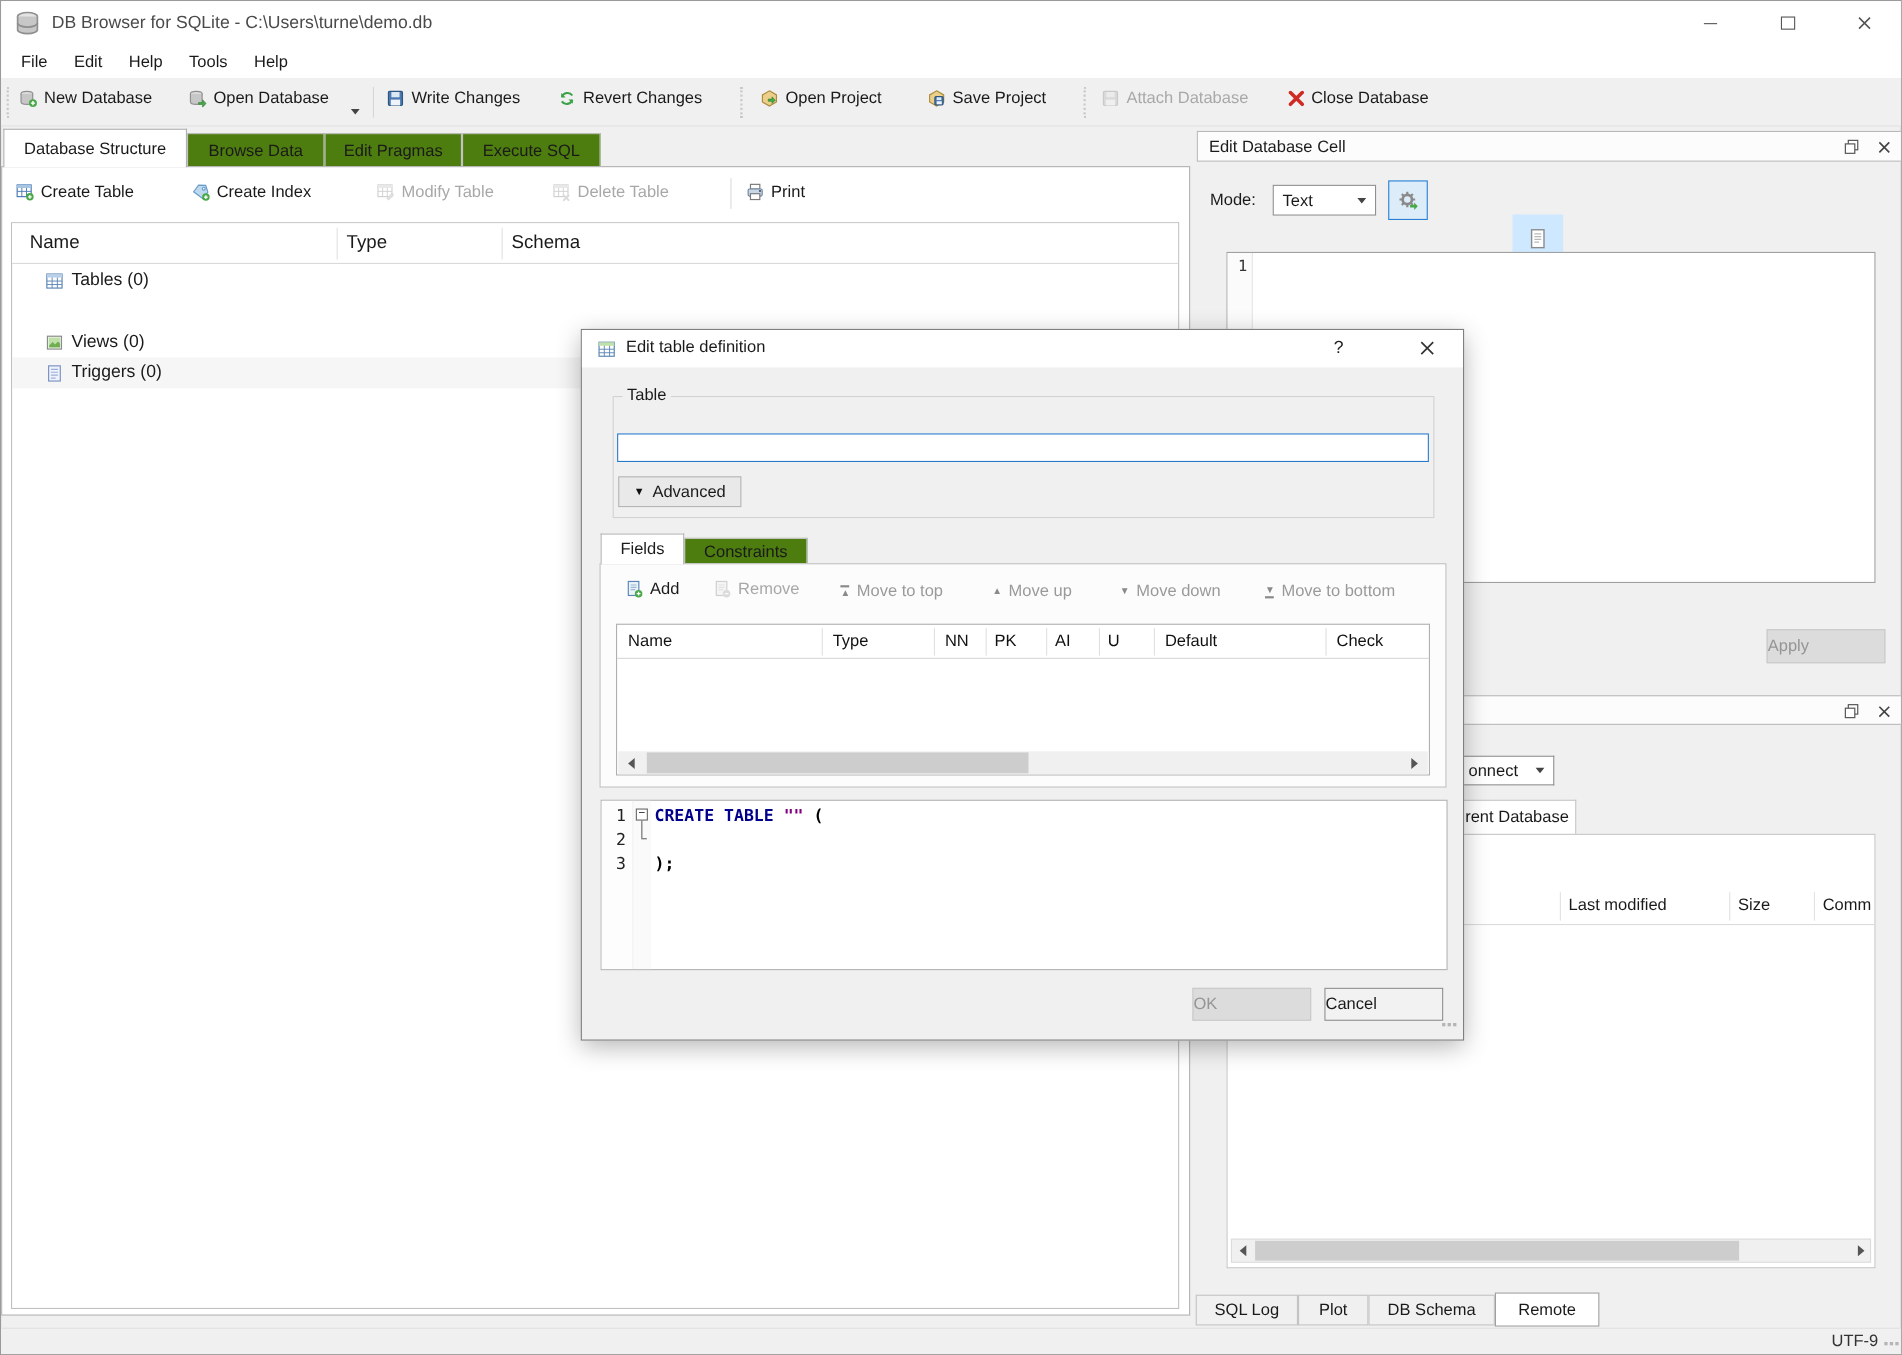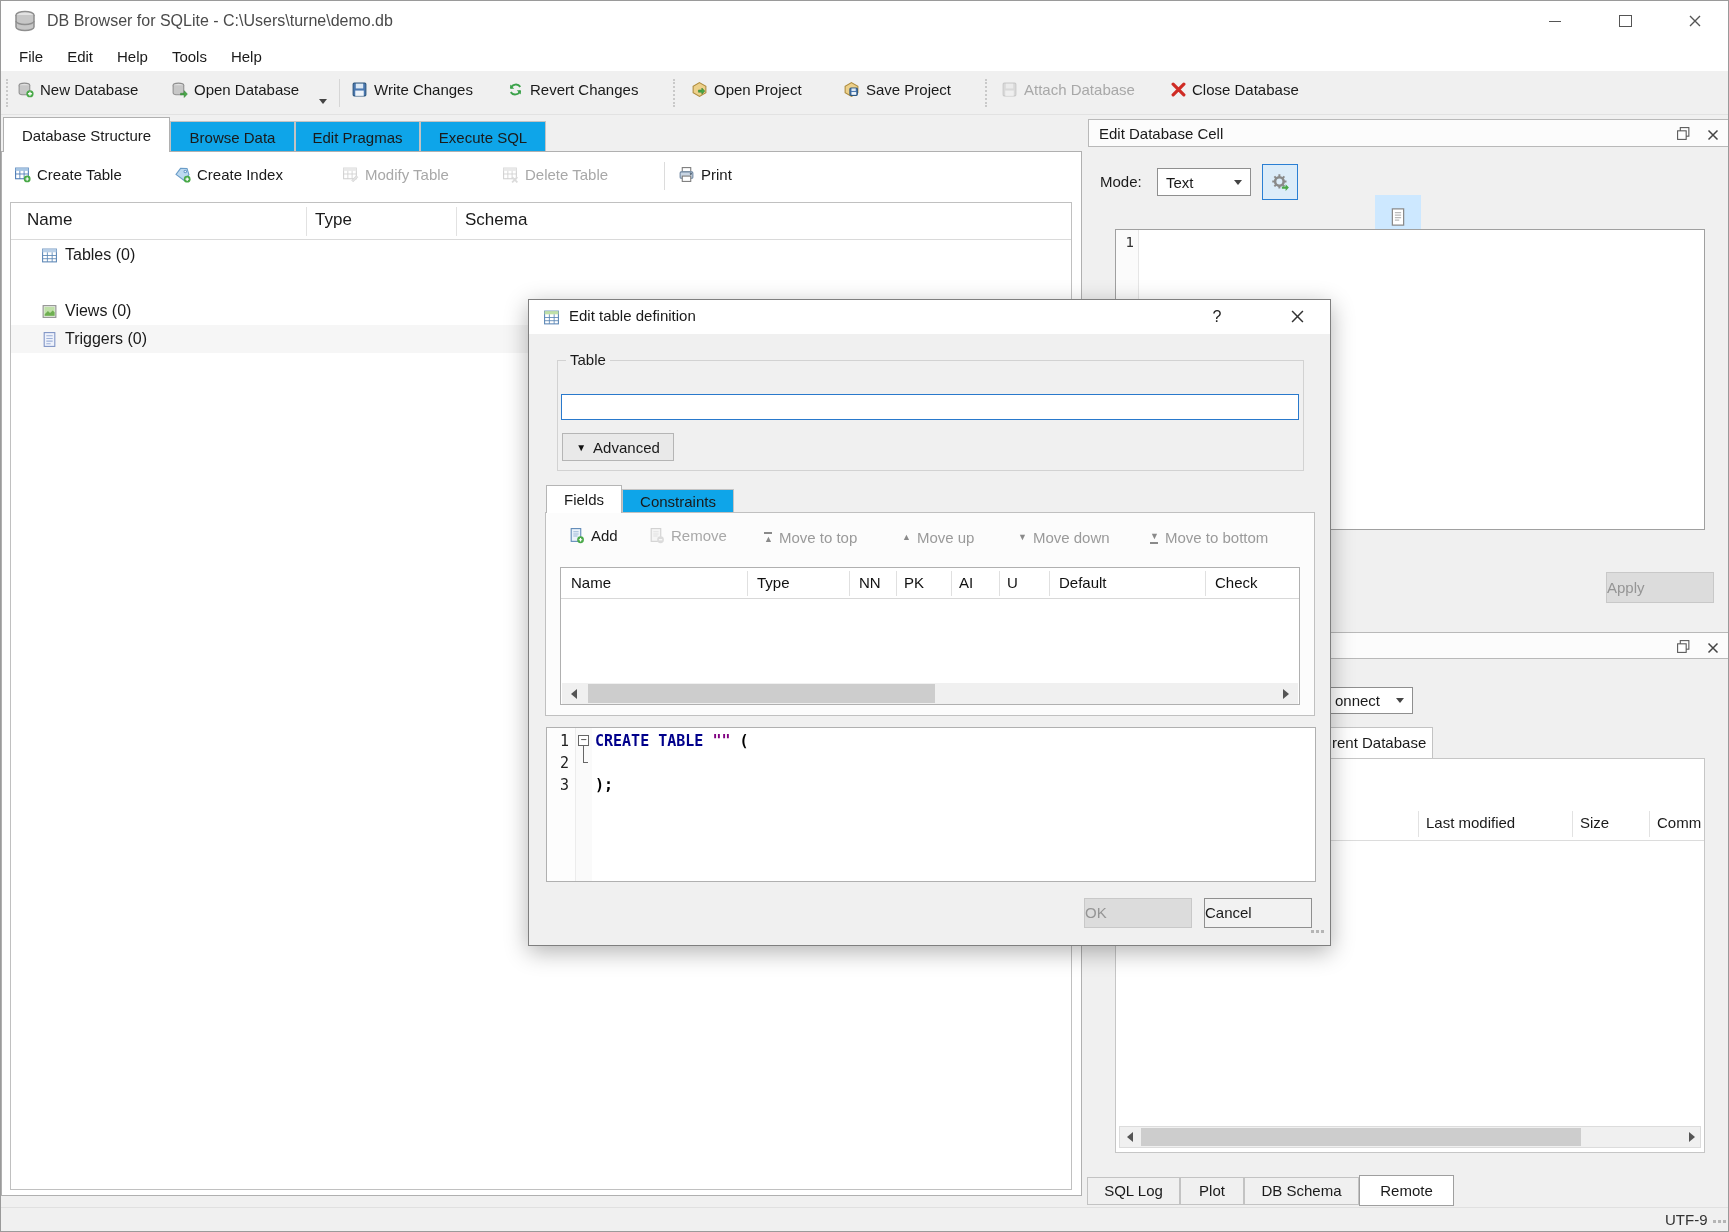--- a/index.html
+++ b/index.html
@@ -6,21 +6,21 @@
   #app{position:relative;width:1729px;height:1232px;background:#f0f0f0;
        font-family:"Liberation Sans",sans-serif;font-size:15px;color:#1a1a1a;
        overflow:hidden;border:1px solid #9a9a9a;box-sizing:border-box;}
   .abs{position:absolute;}
   .flex{display:flex;align-items:center;}
   .tbtn{display:flex;align-items:center;gap:6px;cursor:default;white-space:nowrap;}
   .dis{color:#a8a8a8;}
   .dis svg{opacity:.45;filter:grayscale(1);}
   .vsep{width:1px;background:#d6d6d6;}
   .dotsep{width:0;border-left:2px dotted #c9c9c9;}
-  .tab{box-sizing:border-box;text-align:center;background:#0ea5e9;border:1px solid #c3c3c3;border-bottom:none;}
+  .tab{box-sizing:border-box;text-align:center;background:#4d7c0f;border:1px solid #c3c3c3;border-bottom:none;}
   .tab.active{background:#fff;z-index:2;}
   .btab{box-sizing:border-box;text-align:center;background:#f0f0f0;border:1px solid #c3c3c3;line-height:26px;}
   .btab.active{background:#fff;border-color:#9f9f9f;}
   .dock-title{box-sizing:border-box;background:#fcfcfc;border:1px solid #b9b9b9;display:flex;align-items:center;padding:0 10px;}
   .combo{box-sizing:border-box;background:#fff;border:1px solid #8f8f8f;display:flex;align-items:center;padding:0 8px;justify-content:space-between;}
   .tri-d{width:0;height:0;border-left:4px solid transparent;border-right:4px solid transparent;border-top:5px solid #444;}
   .tri-l{width:0;height:0;border-top:5px solid transparent;border-bottom:5px solid transparent;border-right:6px solid #555;}
   .tri-r{width:0;height:0;border-top:5px solid transparent;border-bottom:5px solid transparent;border-left:6px solid #555;}
   .sb-track{background:#f0f0f0;border:1px solid #dcdcdc;box-sizing:border-box;}
   .sb-thumb{background:#cdcdcd;}

